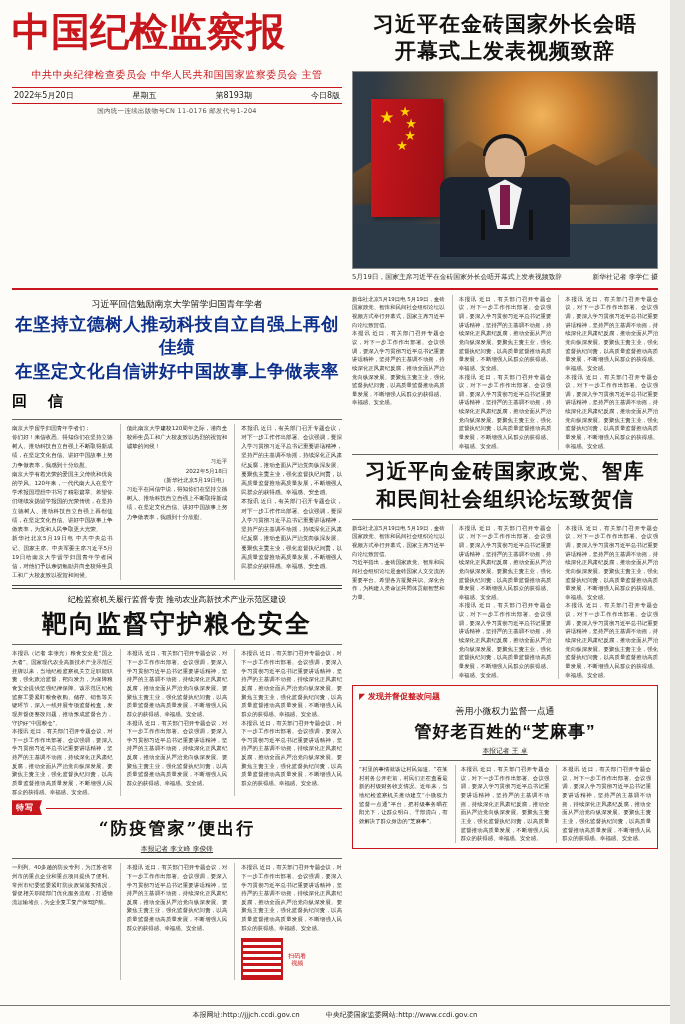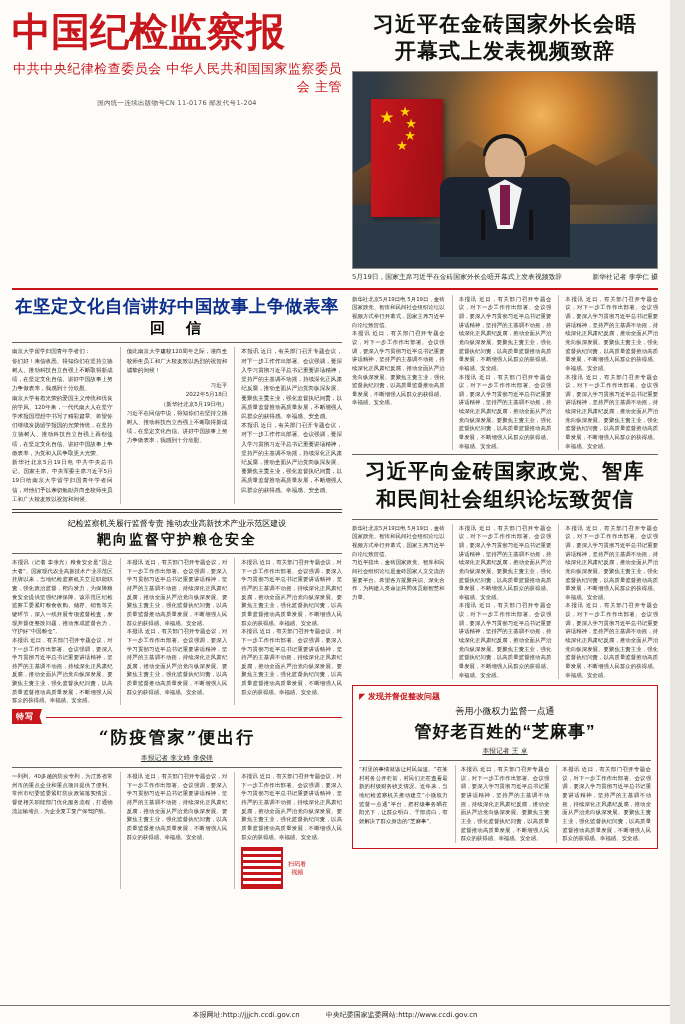--- a/index.html
+++ b/index.html
@@ -10,21 +10,21 @@
   }
   
   .masthead{display:flex;gap:10px;}
   .mast-left{width:330px;flex:0 0 330px;}
   .mast-title{
     color:#c8161d;font-family:"DejaVu Serif","Liberation Serif",serif;
     font-weight:bold;font-size:39px;line-height:1.08;letter-spacing:0px;
     white-space:nowrap;
   }
   .mast-sub{
-    text-align:right;color:#c8161d;font-size:13px;margin-top:8px;letter-spacing:.5px;
+    text-align:center;color:#c8161d;font-size:10px;margin-top:16px;letter-spacing:.5px;
   }
   .mast-meta{
     display:flex;justify-content:space-between;align-items:center;
     font-size:8px;color:#222;border-top:1px solid #c8161d;border-bottom:1px solid #c8161d;
     padding:2px 2px;margin-top:5px;
   }
   .mast-url{text-align:center;font-size:6.5px;color:#555;margin-top:3px;letter-spacing:.3px;}
 
   .mast-right{flex:1;}
   .mast-head-title{
@@ -54,41 +54,41 @@
   .caption .right{float:right;}
 
   
   .rule-red{border-top:2px solid #c8161d;margin:6px 0 5px;}
   .rule-thin{border-top:1px solid #666;margin:4px 0;}
   .lead{font-size:9px;text-align:center;color:#111;margin:3px 0 2px;}
   .hl{
     font-family:"DejaVu Serif","Liberation Serif",serif;font-weight:bold;
     color:#0b2f8a;font-size:17.5px;line-height:1.35;text-align:center;letter-spacing:.5px;
   }
-  .sub-center{font-size:15px;font-weight:bold;text-align:center;margin:1px 0;letter-spacing:3px;font-family:Liberation Serif, serif;}
+  .sub-center{font-size:15px;font-weight:bold;margin:8px 0;letter-spacing:3px;font-family:Liberation Serif, serif;}
   .byline{font-size:6.8px;text-align:center;color:#333;margin:3px 0;text-decoration:underline;}
 
   .cols{display:flex;gap:7px;}
   .col{flex:1;}
   .body-text{
     font-size:5.6px;line-height:1.65;color:#2a2a2a;text-align:justify;
     word-break:break-all;
   }
   .body-text.dense{font-size:5.4px;line-height:1.6;}
   .sep-v{border-left:1px solid #bbb;}
 
   
   .main{display:flex;gap:10px;margin-top:4px;}
   .left-pane{width:330px;flex:0 0 330px;}
   .right-pane{flex:1;}
 
   .small-head{font-size:8px;text-align:center;color:#111;margin:2px 0;}
   .mid-title{
     font-family:"DejaVu Serif","Liberation Serif",serif;font-weight:bold;
-    font-size:14px;text-align:center;letter-spacing:2px;margin:2px 0 4px;color:#111;
+    font-size:25px;text-align:center;letter-spacing:2px;margin:2px 0 4px;color:#111;
   }
   .bigtitle2{
     font-family:Liberation Mono, monospace;font-weight:bold;
     font-size:20.5px;line-height:1.35;text-align:center;letter-spacing:1px;color:#111;
   }
 
   
   .badge{
     display:inline-block;background:#c8161d;color:#fff;font-size:8px;
     padding:2px 8px 2px 4px;font-weight:bold;letter-spacing:1px;
@@ -123,20 +123,26 @@
 </head>
 <body>
 
 <div class="page">
 
   <div class="masthead">
 
     <div class="mast-left">
       <div class="mast-title">中国纪检监察报</div>
       <div class="mast-sub">中共中央纪律检查委员会  中华人民共和国国家监察委员会  主管</div>
+      <div class="mast-meta">
+        <span>2022年5月20日</span>
+        <span>星期五</span>
+        <span>第8193期</span>
+        <span>今日8版</span>
+      </div>
       <div class="mast-url">国内统一连续出版物号CN 11-0176   邮发代号1-204</div>
     </div>
 
     <div class="mast-right">
       <div class="mast-head-title">习近平在金砖国家外长会晤</div>
       <div class="mast-head-title">开幕式上发表视频致辞</div>
 
       <div class="photo">
         <div class="sky"></div>
         <div class="mount"></div>
@@ -162,20 +168,22 @@
       </div>
     </div>
   </div>
 
   <div class="rule-red"></div>
 
   <div class="main">
 
     <div class="left-pane">
 
+      <div class="lead">习近平回信勉励南京大学留学归国青年学者</div>
+      <div class="hl">在坚持立德树人推动科技自立自强上再创佳绩</div>
       <div class="hl">在坚定文化自信讲好中国故事上争做表率</div>
       <div class="sub-center">回　信</div>
       <div class="rule-thin"></div>
 
       <div class="cols">
         <div class="col">
           <div class="body-text">南京大学留学归国青年学者们：</div>
           <div class="body-text">你们好！来信收悉。得知你们在坚持立德树人、推动科技自立自强上不断取得新成绩，在坚定文化自信、讲好中国故事上努力争做表率，我感到十分欣慰。</div>
           <div class="body-text">南京大学有着光荣的爱国主义传统和优良的学风。120年来，一代代南大人在坚守学术报国理想中书写了精彩篇章。希望你们继续发扬留学报国的光荣传统，在坚持立德树人、推动科技自立自强上再创佳绩，在坚定文化自信、讲好中国故事上争做表率，为党和人民争取更大光荣。</div>
           <div class="body-text">新华社北京5月19日电 中共中央总书记、国家主席、中央军委主席习近平5月19日给南京大学留学归国青年学者回信，对他们予以亲切勉励并向全校师生员工和广大校友致以祝贺和问候。</div>

